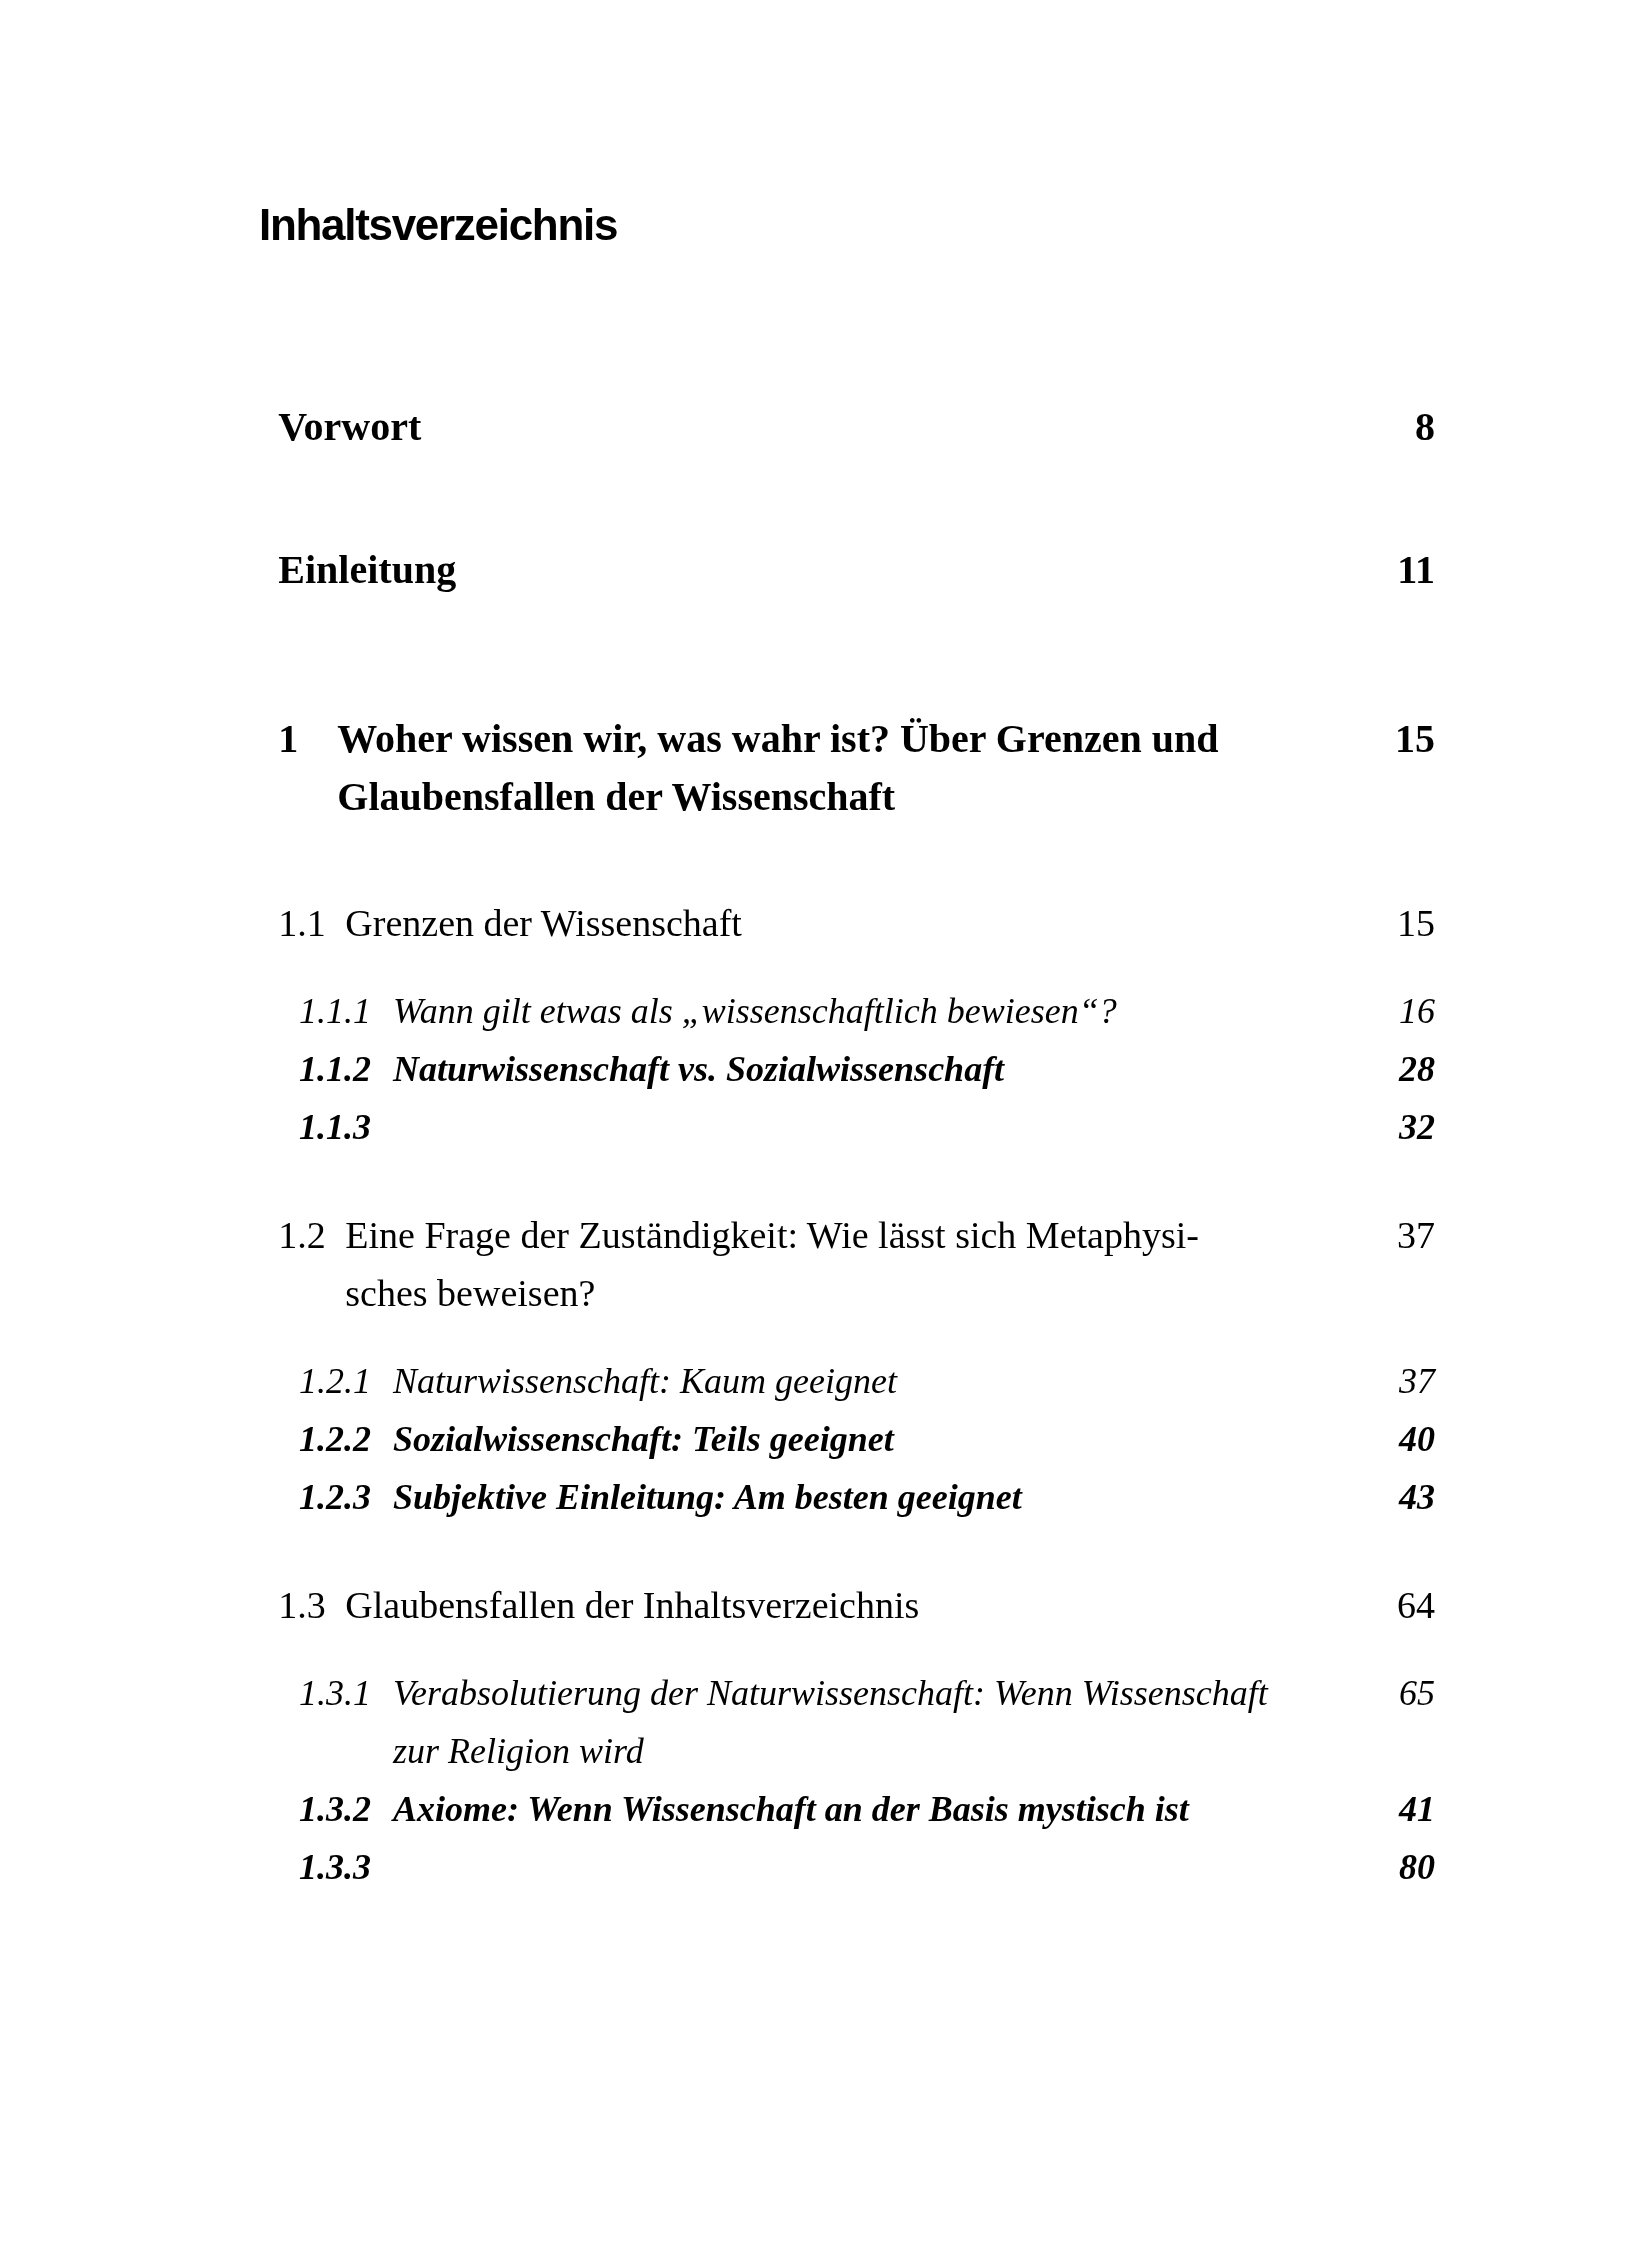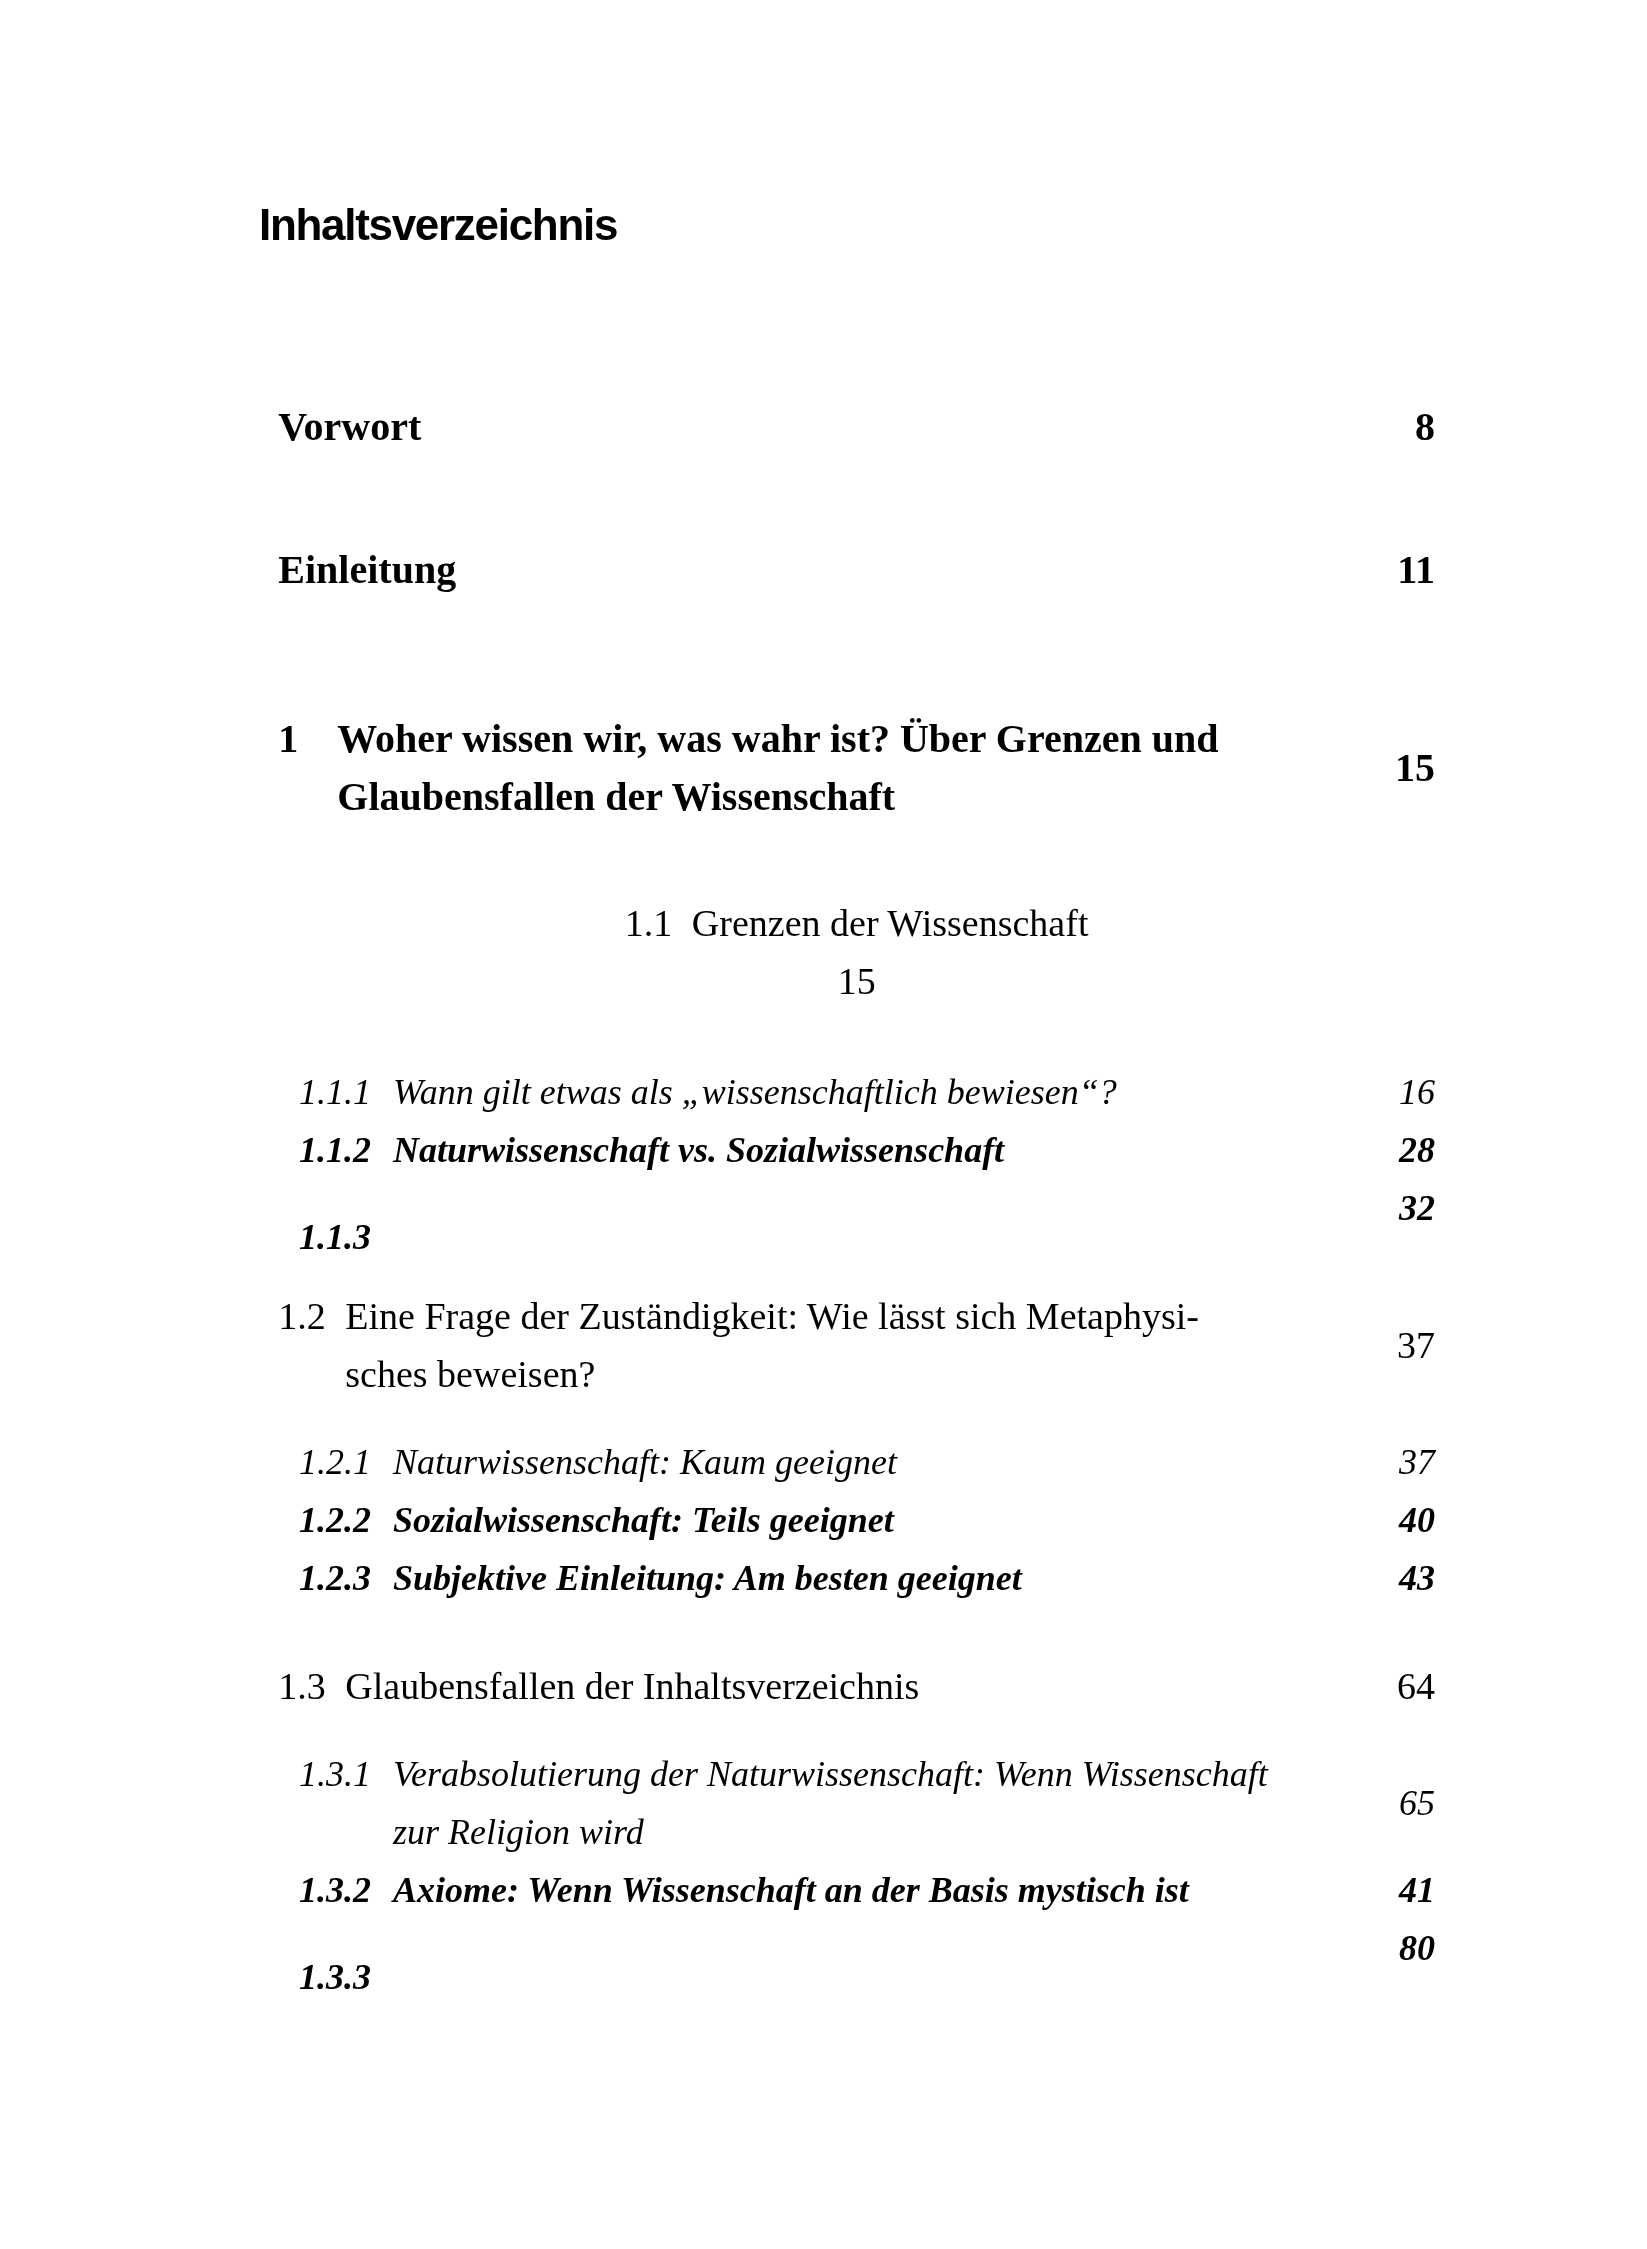--- a/index.html
+++ b/index.html
@@ -17,21 +17,21 @@
     font-family: "Liberation Sans", sans-serif;
     font-weight: 700;
     font-size: 44px;
     line-height: 58px;
     letter-spacing: -1.3px;
     margin: 0 0 144px 0;
   }
   .toc { display: block; }
   .row {
     display: flex;
-    align-items: center;
+    align-items: flex-start;
     line-height: 58px;
   }
   .left {
     flex: 1 1 auto;
     min-width: 0;
     position: relative;
   }
   .num {
     position: absolute;
     left: 0;
@@ -60,21 +60,21 @@
     margin-top: 111px;
   }
   .chapter .left { padding-left: 59px; }
   
   .section {
     font-size: 38px;
     margin-left: 19.3px;
     margin-top: 50px;
   }
   .section .left { padding-left: 67px; }
-  .chapter + .section { margin-top: 68px; flex-direction: column; }
+  .chapter + .section { margin-top: 68px; }
   
   .sub {
     font-style: italic;
     font-size: 36px;
     margin-left: 40px;
     margin-top: 30px;
   }
   .sub .left { padding-left: 94px; }
   .sub + .sub { margin-top: 0; font-weight: bold; }
 </style>

